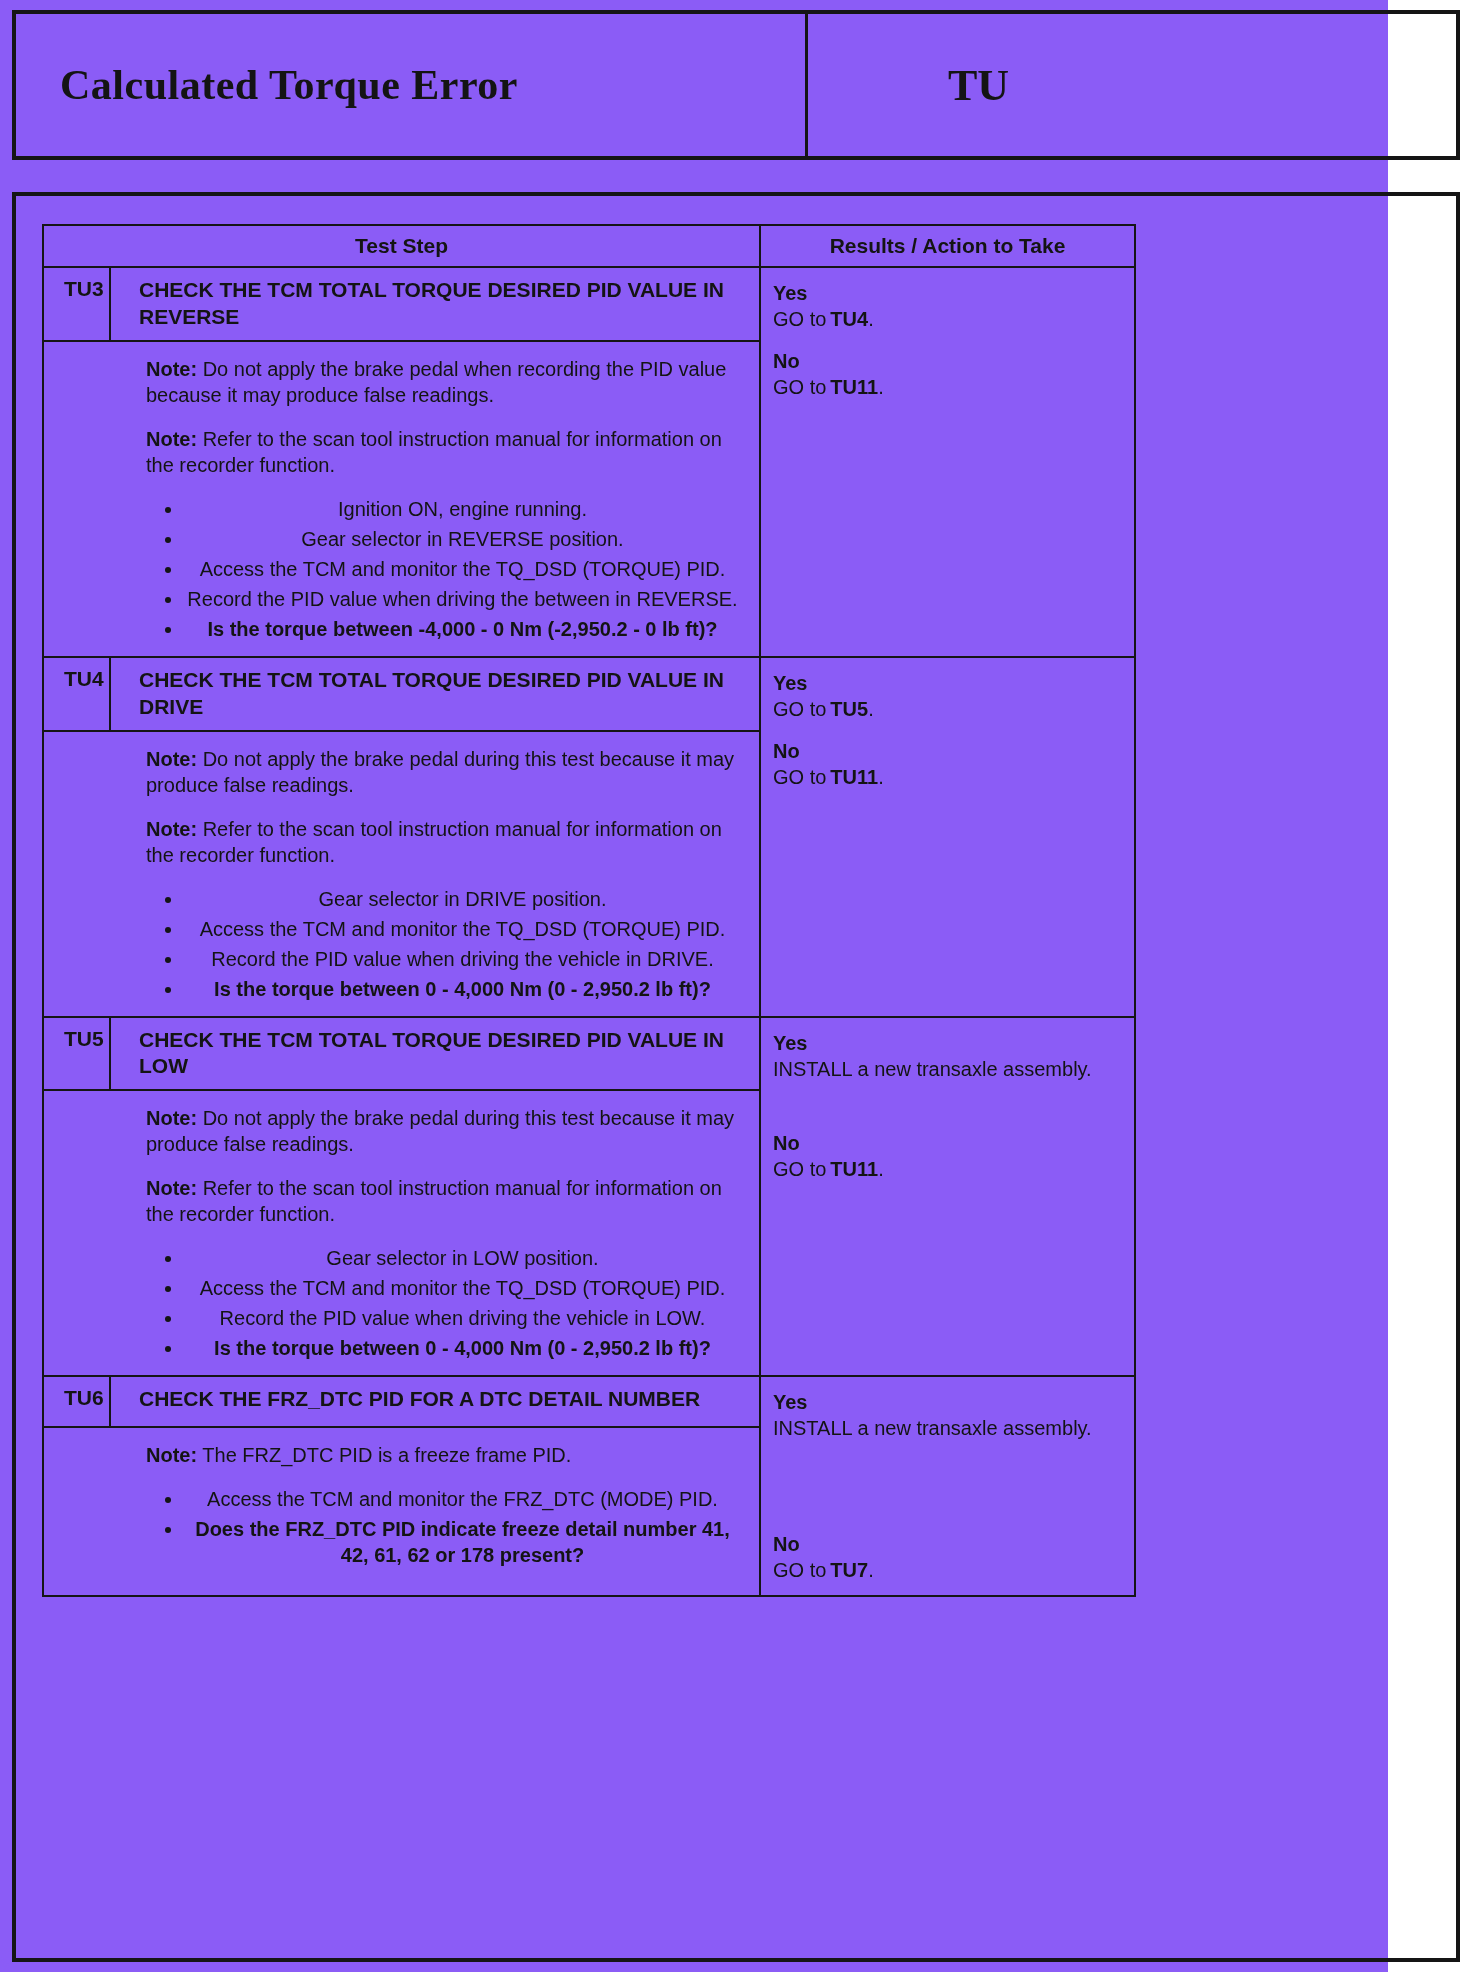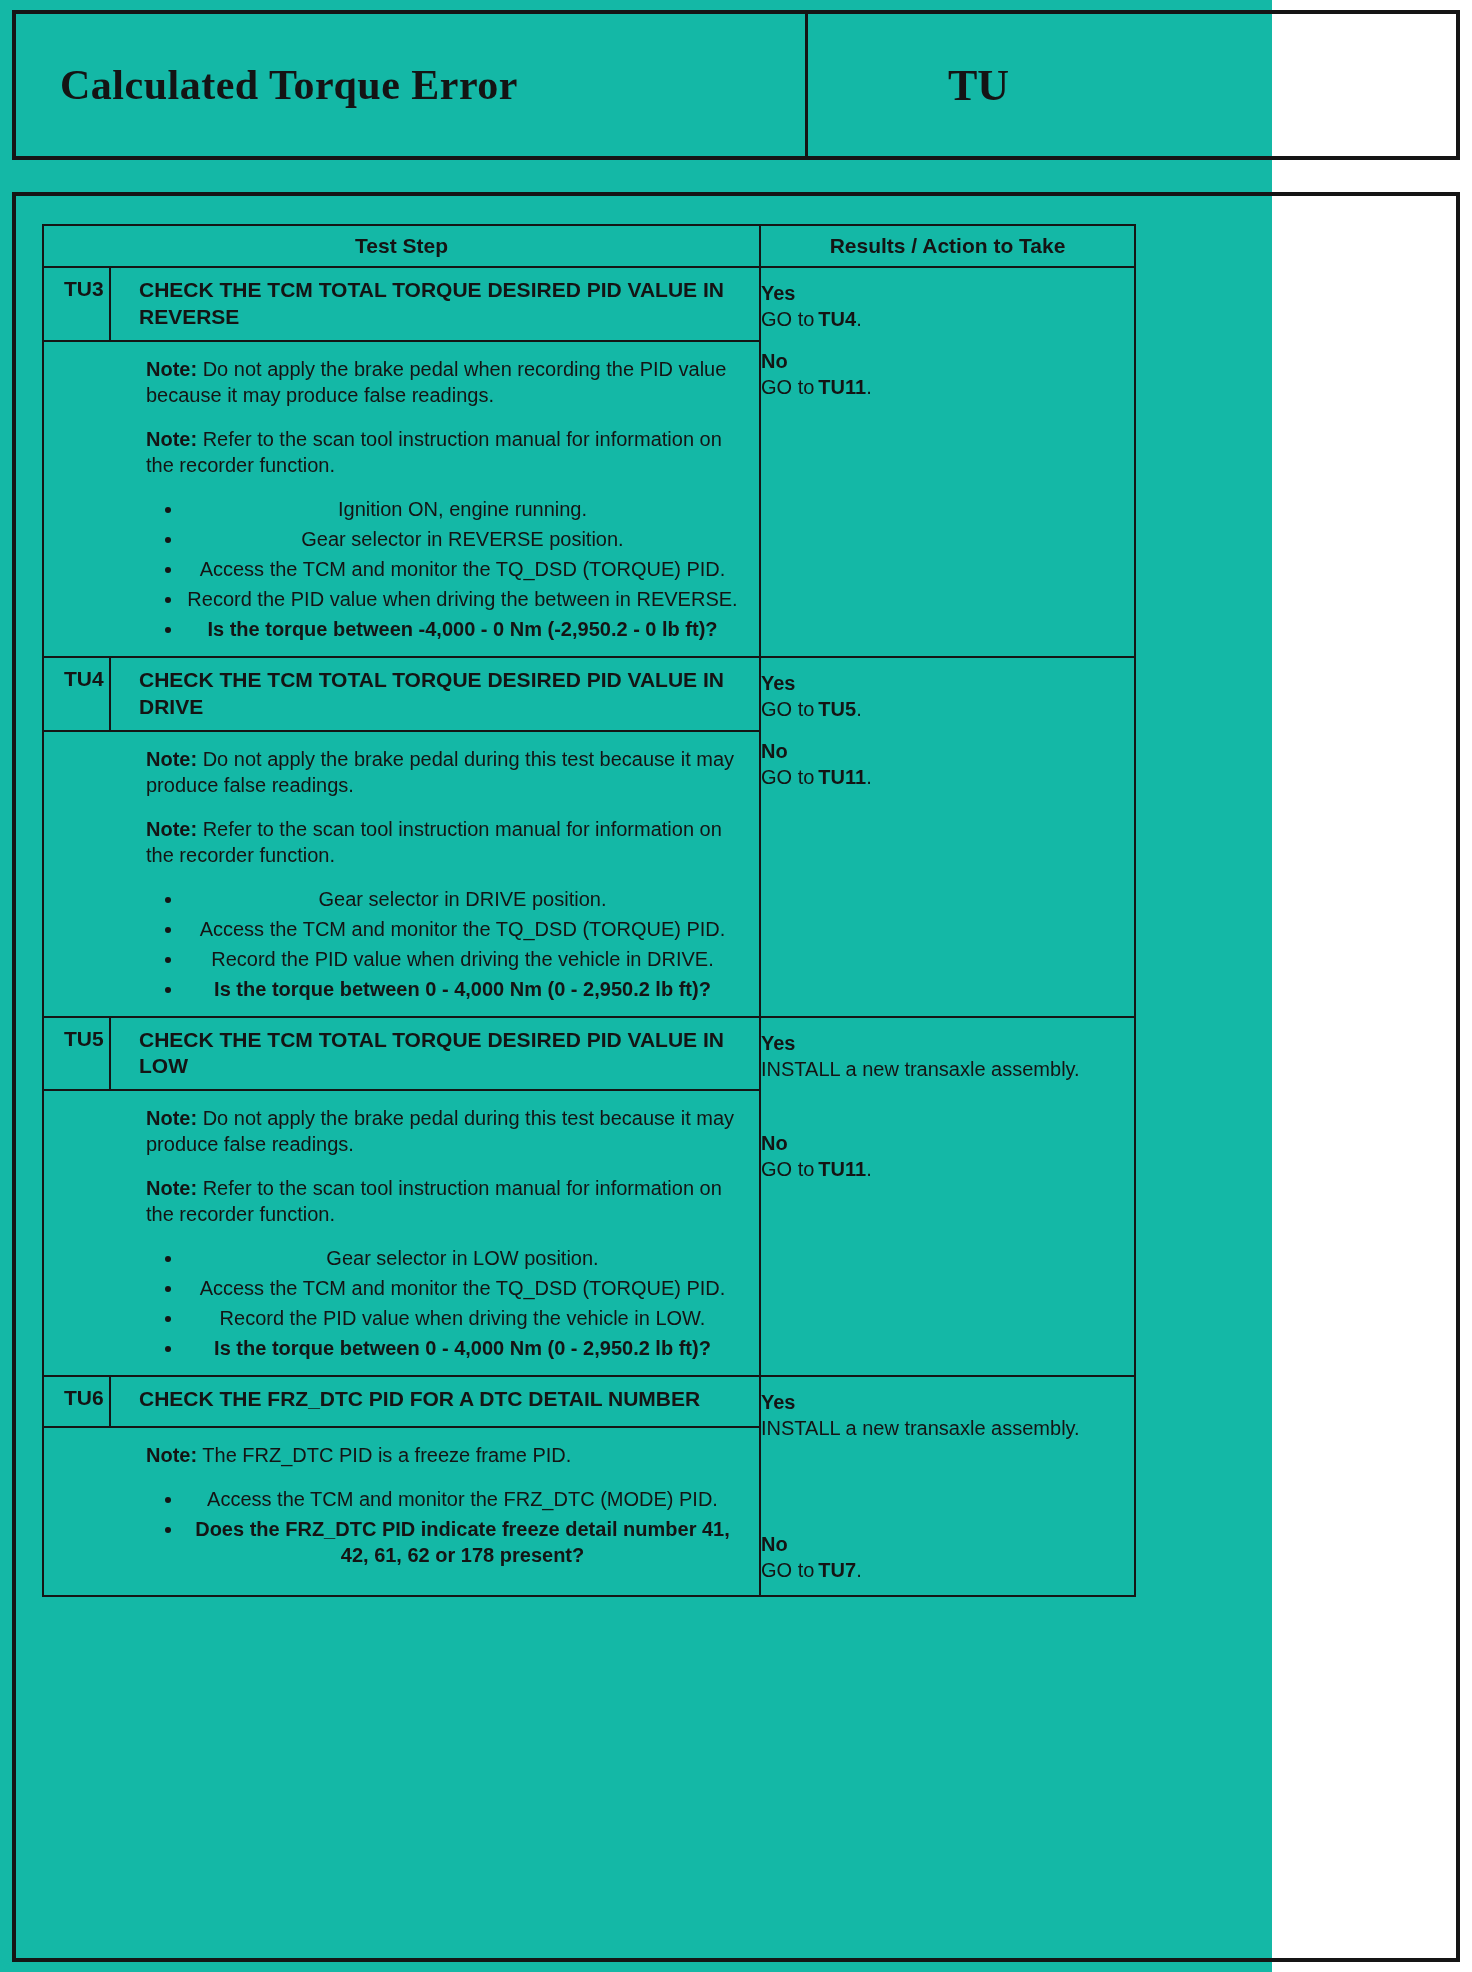--- a/index.html
+++ b/index.html
@@ -1,21 +1,21 @@
 <!DOCTYPE html>
 <html><head>
 <meta charset="utf-8">
 <style>
   * { box-sizing: border-box; }
   html, body { margin: 0; padding: 0; background: #ffffff; }
   .page {
     position: relative;
-    width: 1272px;
+    width: 1388px;
     height: 1972px;
-    background: #14b8a6;
+    background: #8b5cf6;
     color: #141414;
     font-family: "Liberation Sans", sans-serif;
   }
 
   
   .header-box {
     position: absolute;
     top: 10px; left: 12px;
     width: 1448px; height: 150px;
     border: 4px solid #151515;
@@ -89,21 +89,21 @@
   }
   .note { margin: 0 0 18px 0; }
   .note .note-label { font-weight: bold; }
   ul.bullets { margin: 4px 0 0 0; padding-left: 38px; text-align: center; }
   ul.bullets li { margin-bottom: 4px; }
   ul.bullets li.q { font-weight: bold; }
 
   .results-cell {
     font-size: 20px;
     line-height: 1.3;
-    padding: 12px 12px 12px 0;
+    padding: 12px 12px 12px 12px;
   }
   .va-bottom { vertical-align: bottom; }
   .result-label { font-weight: bold; }
   .result-group + .result-group { margin-top: 16px; }
   .gap-lg .result-group + .result-group { margin-top: 48px; }
   .gap-xl .result-group + .result-group { margin-top: 90px; }
   .tgt { font-weight: bold; margin-left: 4px; }
 </style>
 </head>
 <body>

